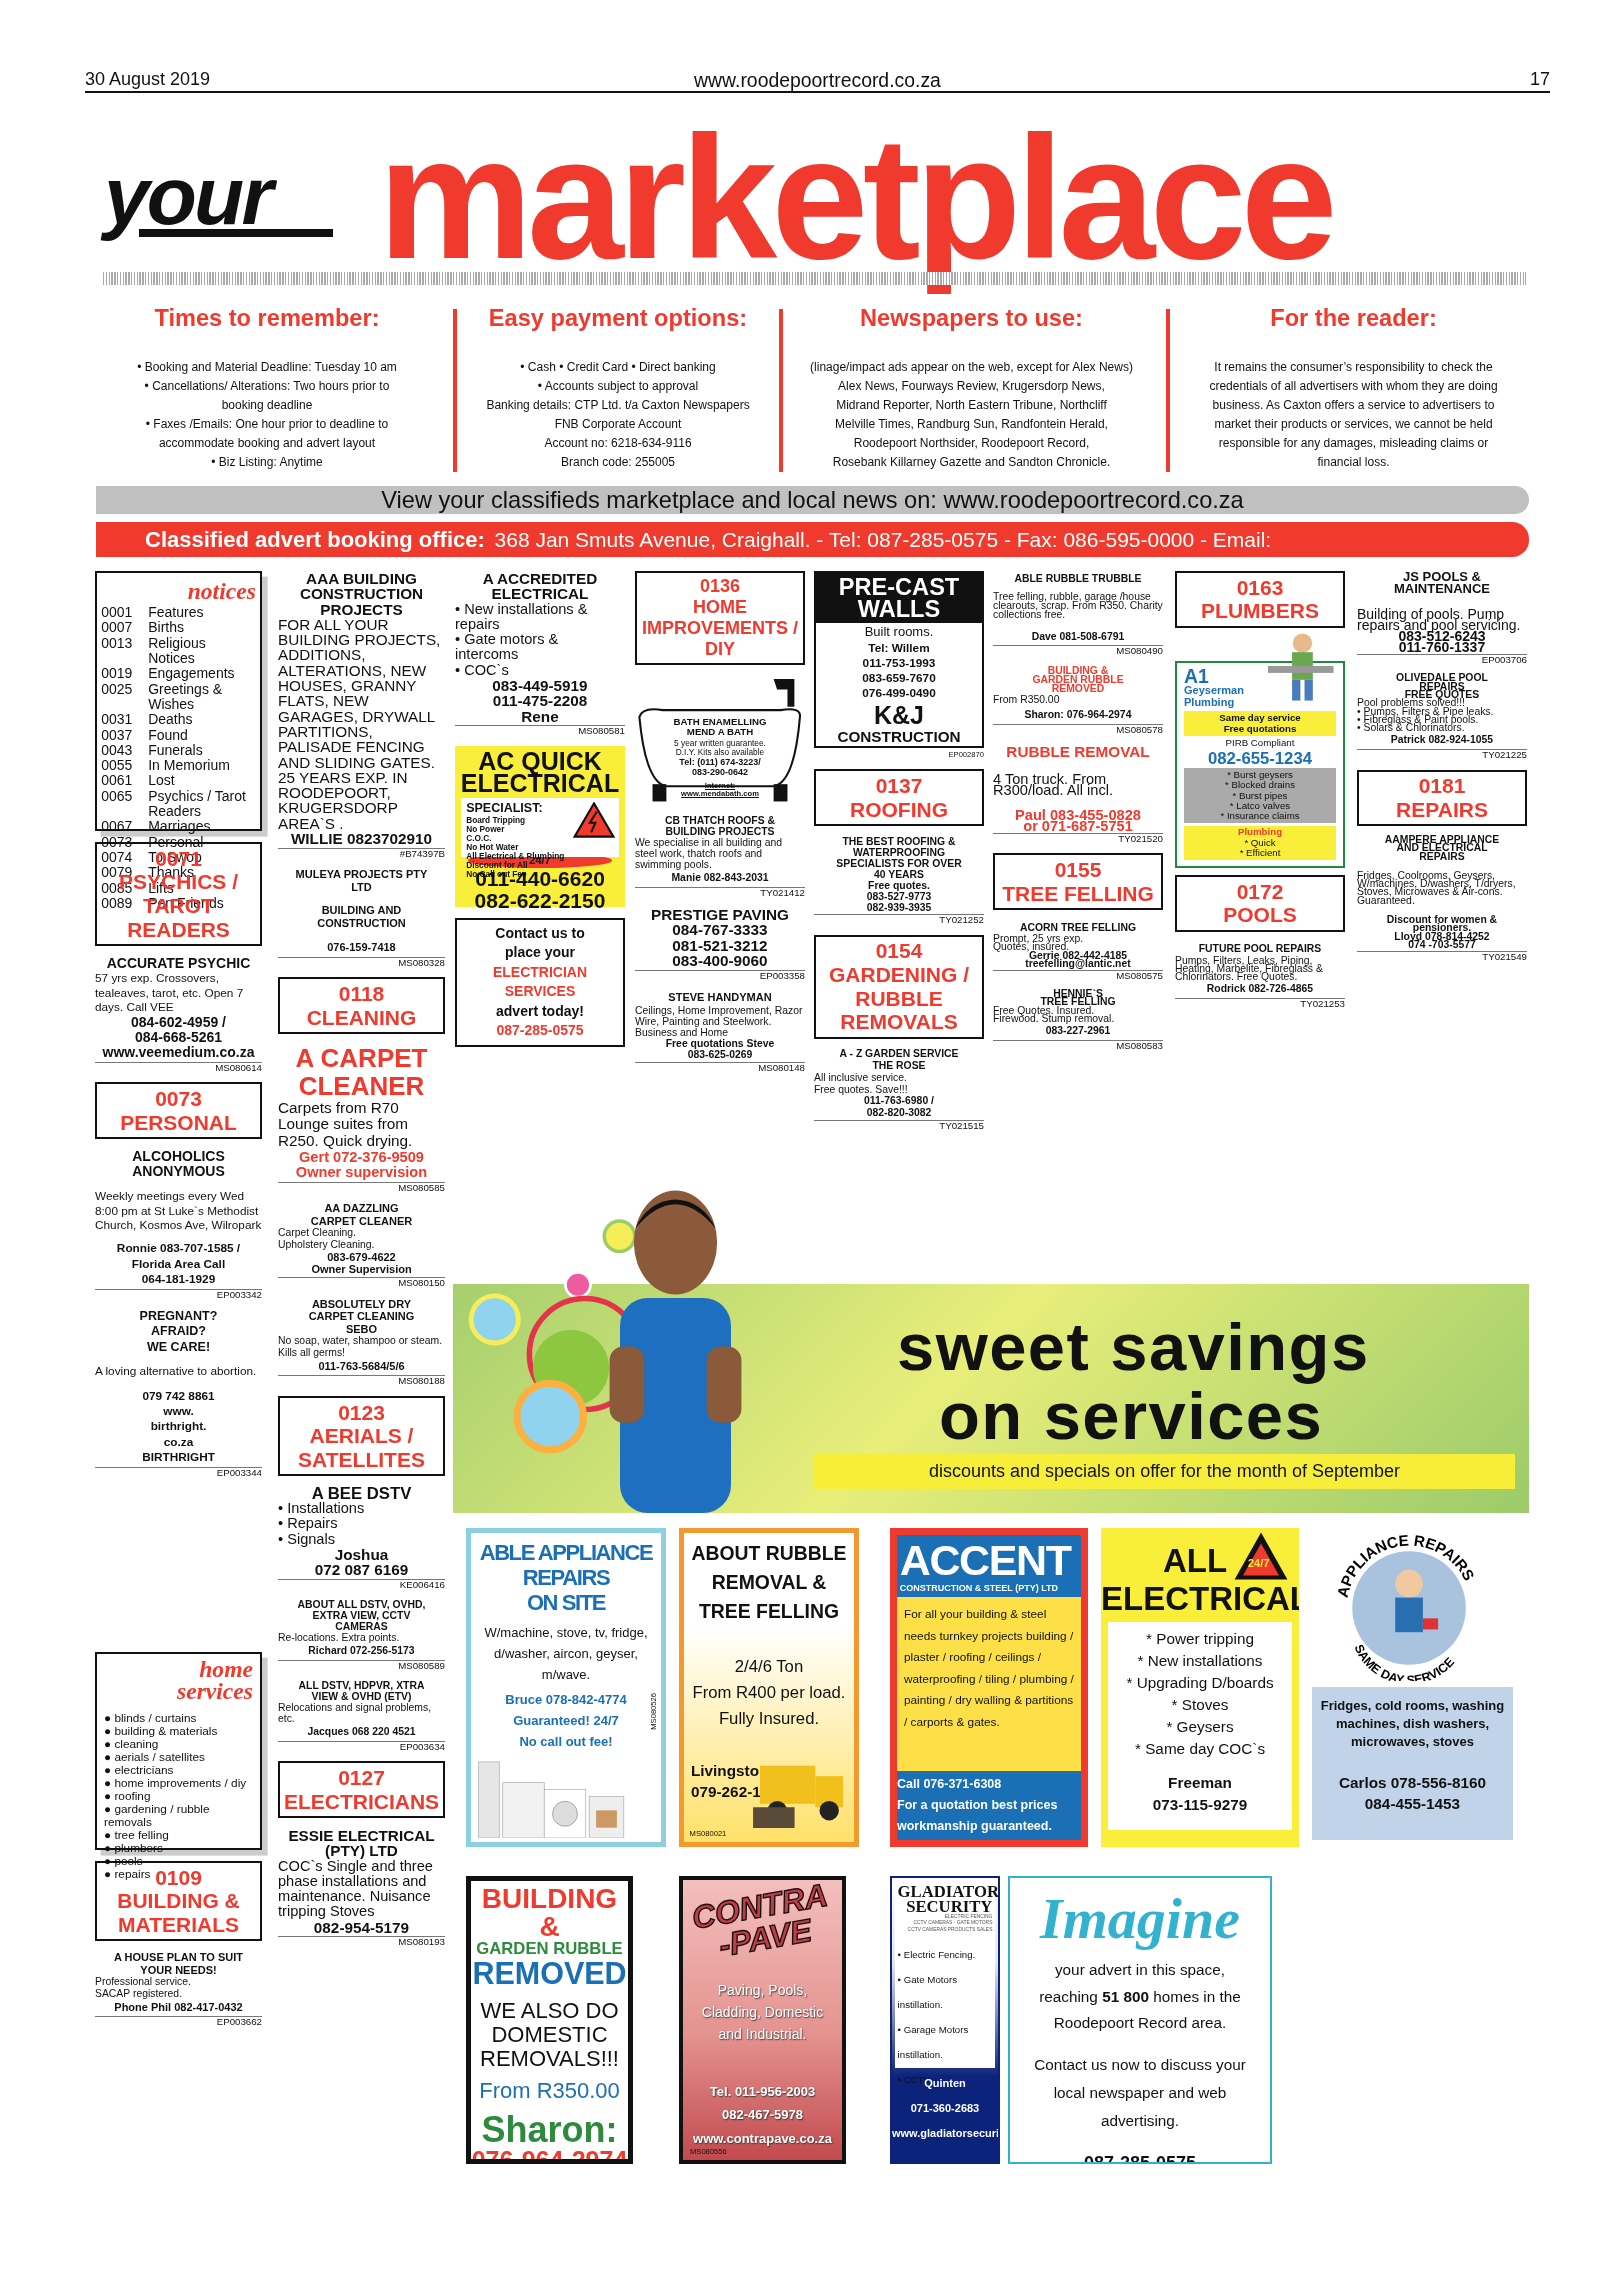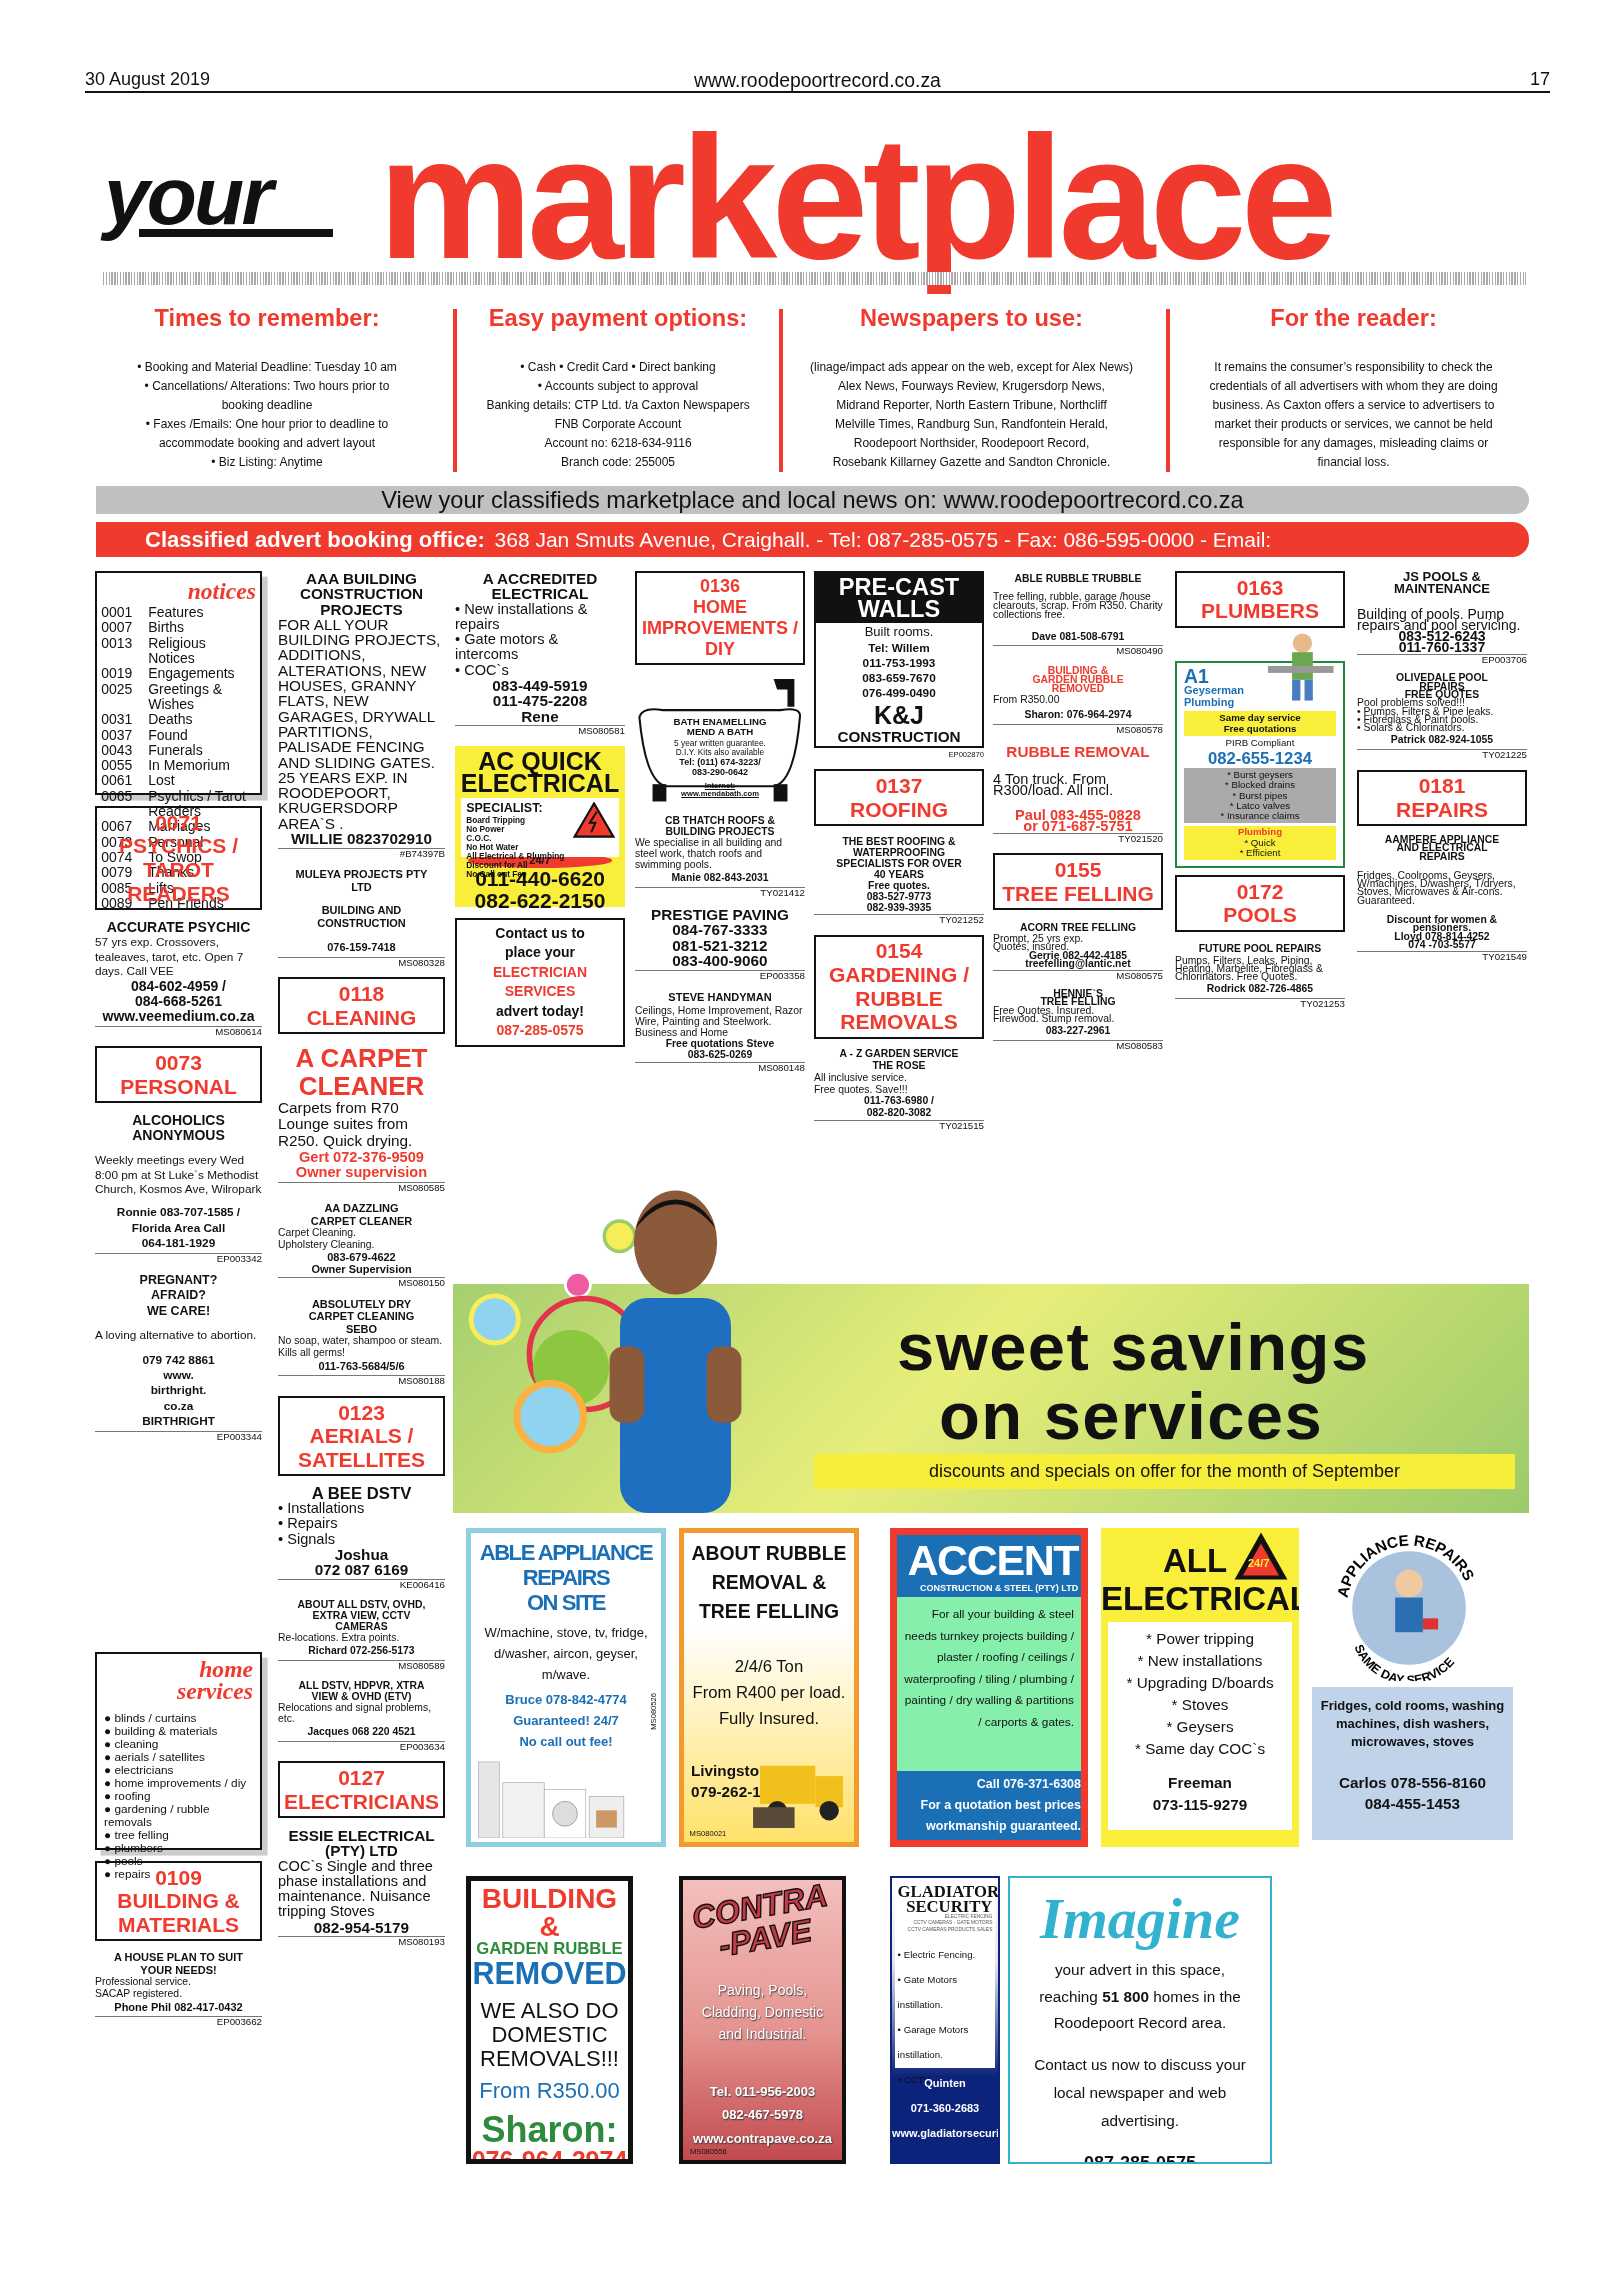--- a/index.html
+++ b/index.html
@@ -84,21 +84,21 @@
 responsible for any damages, misleading claims or
 financial loss.</p>
 </div>
 
 <div class="abs gbar">View your classifieds marketplace and local news on: www.roodepoortrecord.co.za</div>
 <div class="abs rbar">
   <b>Classified advert booking office:</b><span>368 Jan Smuts Avenue, Craighall.  - Tel: 087-285-0575 -  Fax: 086-595-0000 - Email:  classadwest@caxton.co.za</span>
 </div>
 
 <div class="abs col" style="left:95px;top:571px;width:167px">
-  <div class="boxsh" style="padding:4.2px 4.2px 4.2px 4.2px;height:224px">
+  <div class="boxsh" style="padding:4.2px 4.2px 4.2px 4.2px;height:260px">
     <div style="text-align:right;color:#ef3a2d;font-weight:bold;font-style:italic;font-size:23.6px;line-height:28px;font-family:'Liberation Serif',serif">notices</div>
     <div id="notices-list">
         <div class="notice-row">
           <span>0001</span>
           <span>Features</span>
         </div>
         <div class="notice-row">
           <span>0007</span>
           <span>Births</span>
         </div>
@@ -615,21 +615,21 @@
   <svg class="abs" style="right:4.2px;bottom:14px" width="97" height="83" viewBox="0 0 140 120">
       <rect x="10" y="30" width="80" height="55" fill="#f2c01c"></rect>
       <rect x="90" y="45" width="40" height="45" fill="#f2c01c"></rect>
       <circle cx="35" cy="95" r="14" fill="#222"></circle>
       <circle cx="110" cy="95" r="14" fill="#222"></circle>
       <rect x="0" y="90" width="60" height="30" fill="#5a4a3a"></rect>
     </svg>
   <div class="abs" style="left:5.6px;bottom:4.2px;font-size:7.6px">MS080021</div>
 </div>
 
-<div class="ad" style="left:890px;top:1528px;width:198px;height:319px;border:7px solid #ef3a2d;background:#86efac;text-align:right">
+<div class="ad" style="left:890px;top:1528px;width:198px;height:319px;border:7px solid #ef3a2d;background:#fde047;text-align:left">
   <div style="background:#1a6fb5;color:#fff;padding:2.8px">
     <div style="font-weight:900;font-size:43px;line-height:44px;letter-spacing:-1.4px">ACCENT</div>
     <div style="font-weight:bold;font-size:9px;line-height:12.5px">CONSTRUCTION &amp; STEEL (PTY) LTD</div>
   </div>
   <div style="font-size:11.8px;line-height:21.5px;padding:7px 7px">For all your building &amp; steel needs turnkey projects building / plaster / roofing / ceilings / waterproofing / tiling / plumbing / painting / dry walling &amp; partitions / carports &amp; gates.</div>
   <div class="abs" style="left:0;right:0;bottom:0;background:#1a6fb5;color:#fff;font-weight:bold;font-size:12.5px;line-height:21px;white-space:pre-line;padding:2.8px 0">Call 076-371-6308
 For a quotation best prices
 workmanship guaranteed.</div>
 </div>
 

